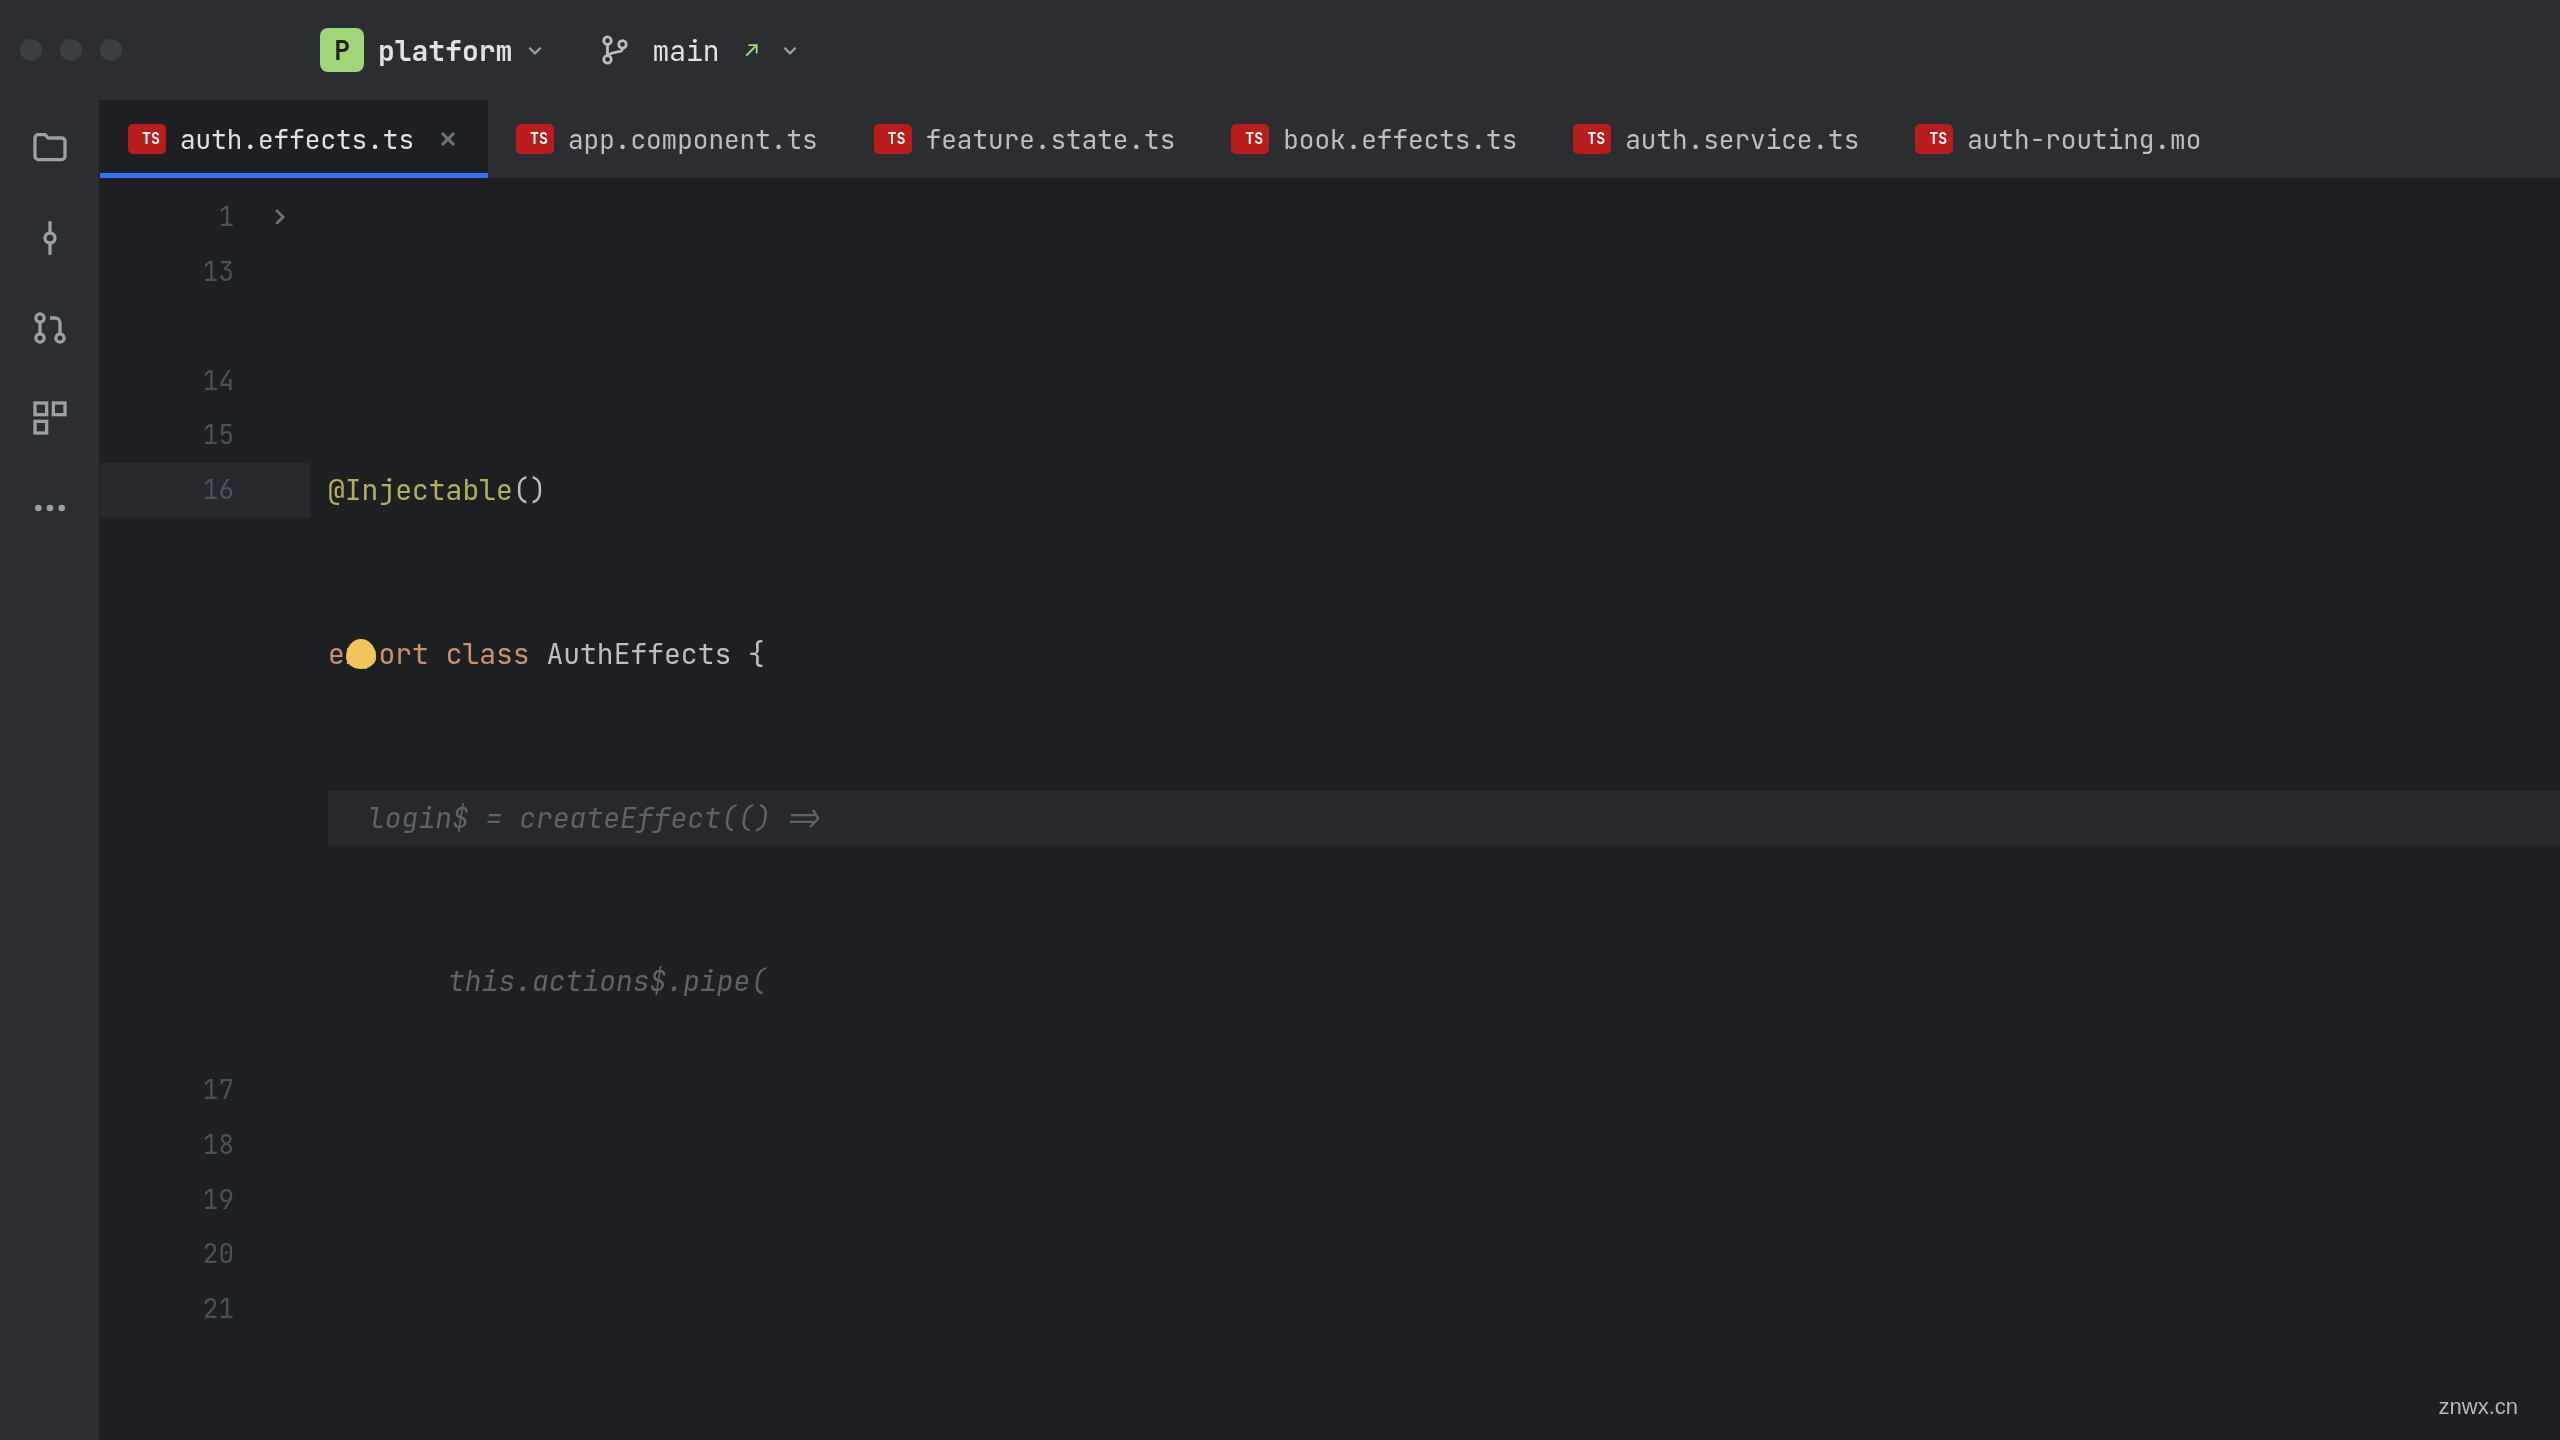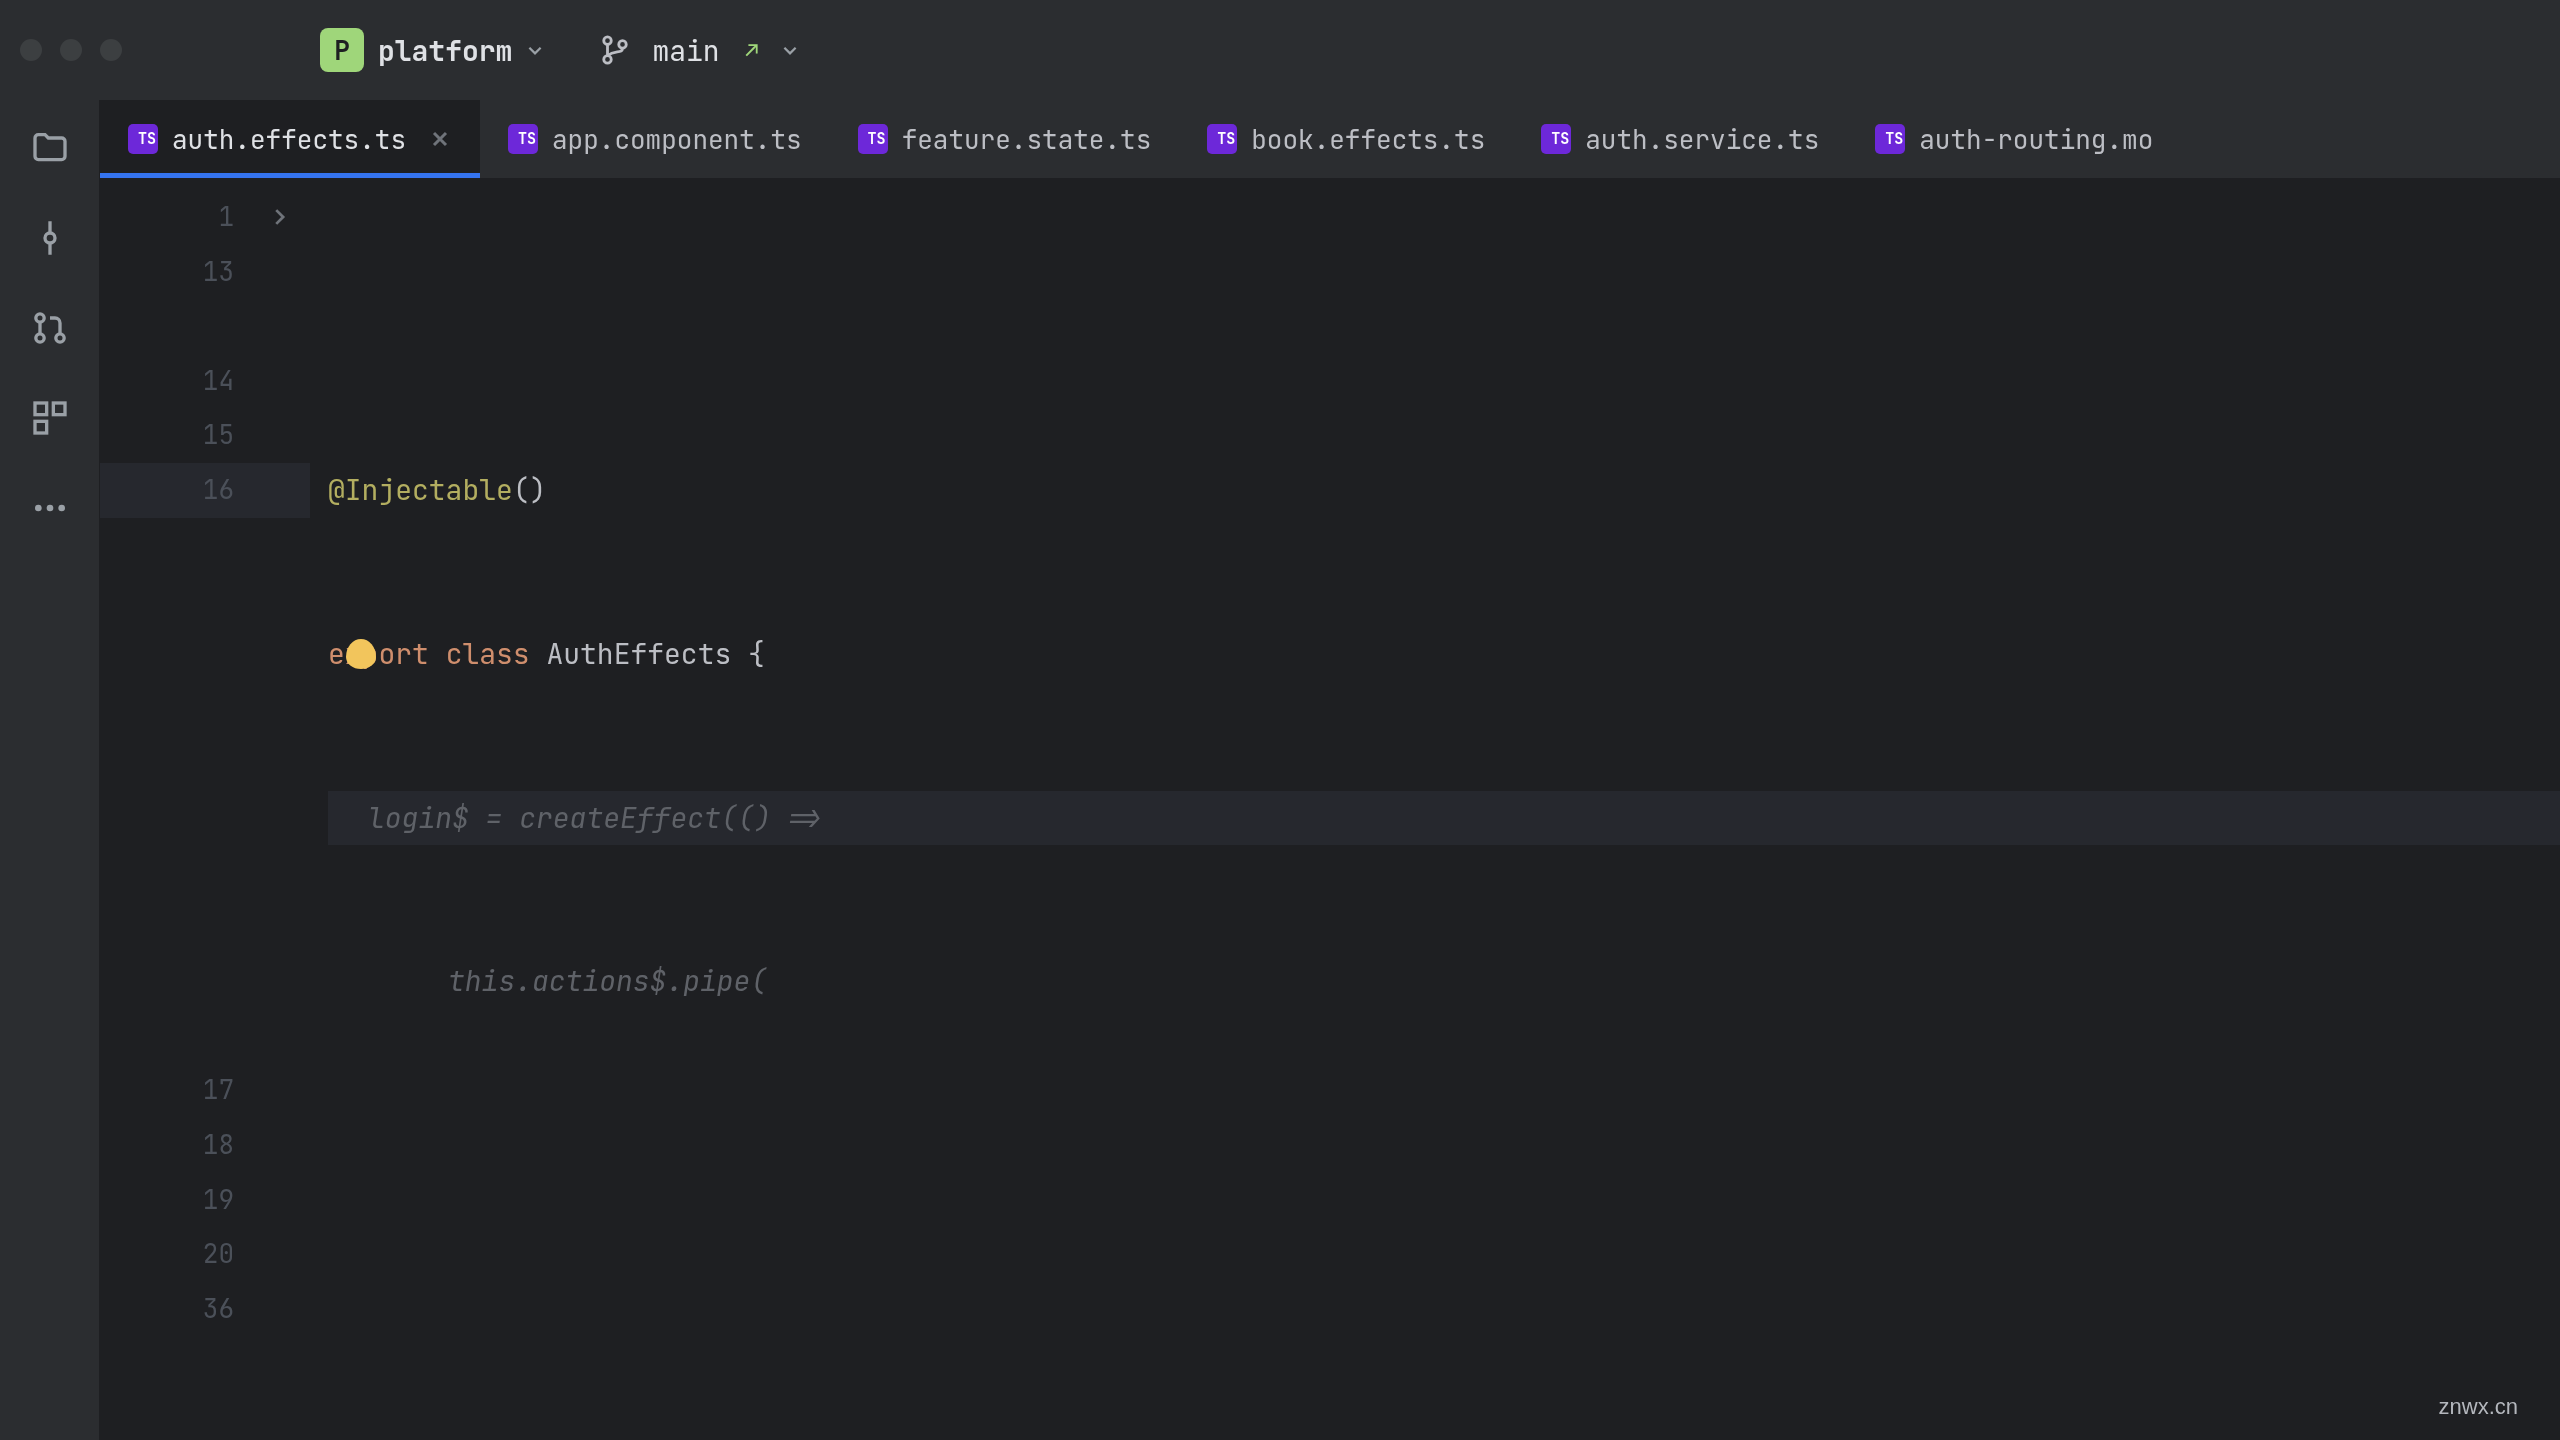--- a/index.html
+++ b/index.html
@@ -126,23 +126,23 @@
 .tab.active::after {
   content: '';
   position: absolute;
   bottom: 0;
   left: 0;
   right: 0;
   height: 5px;
   background: #3574f0;
 }
 .ts-badge {
-  width: 30px;
+  width: 38px;
   height: 30px;
-  background: #6d28d9;
+  background: #b91c1c;
   color: #fff;
   font-size: 15px;
   font-weight: 700;
   border-radius: 5px;
   display: flex;
   align-items: center;
   justify-content: center;
   padding-left: 8px;
 }
 .close-tab {
@@ -398,21 +398,21 @@
           </div>
         <div class="line-row">
             <span class="line-number">19</span>
             <span style="width:56px"></span>
           </div>
         <div class="line-row">
             <span class="line-number">20</span>
             <span style="width:56px"></span>
           </div>
         <div class="line-row">
-            <span class="line-number">36</span>
+            <span class="line-number">21</span>
             <span style="width:56px"></span>
           </div>
       </div>
 
       <div class="code-content">
         <div class="code-line"></div>
         <div class="code-line"><span class="decorator">@Injectable</span><span>()</span></div>
         <div class="code-line" style="position:relative"><span class="bulb" style="left:18px"></span><span class="kw">export</span><span> </span><span class="kw">class</span><span> </span><span class="type">AuthEffects</span><span> {</span></div>
         <div class="code-line cursor-line-bg"><span style="width:40px;display:inline-block"></span><span class="hint">login$ = createEffect(() =&gt;</span></div>
         <div class="code-line"><span style="width:120px;display:inline-block"></span><span class="hint">this</span><span class="hint">.actions$.pipe(</span></div>

